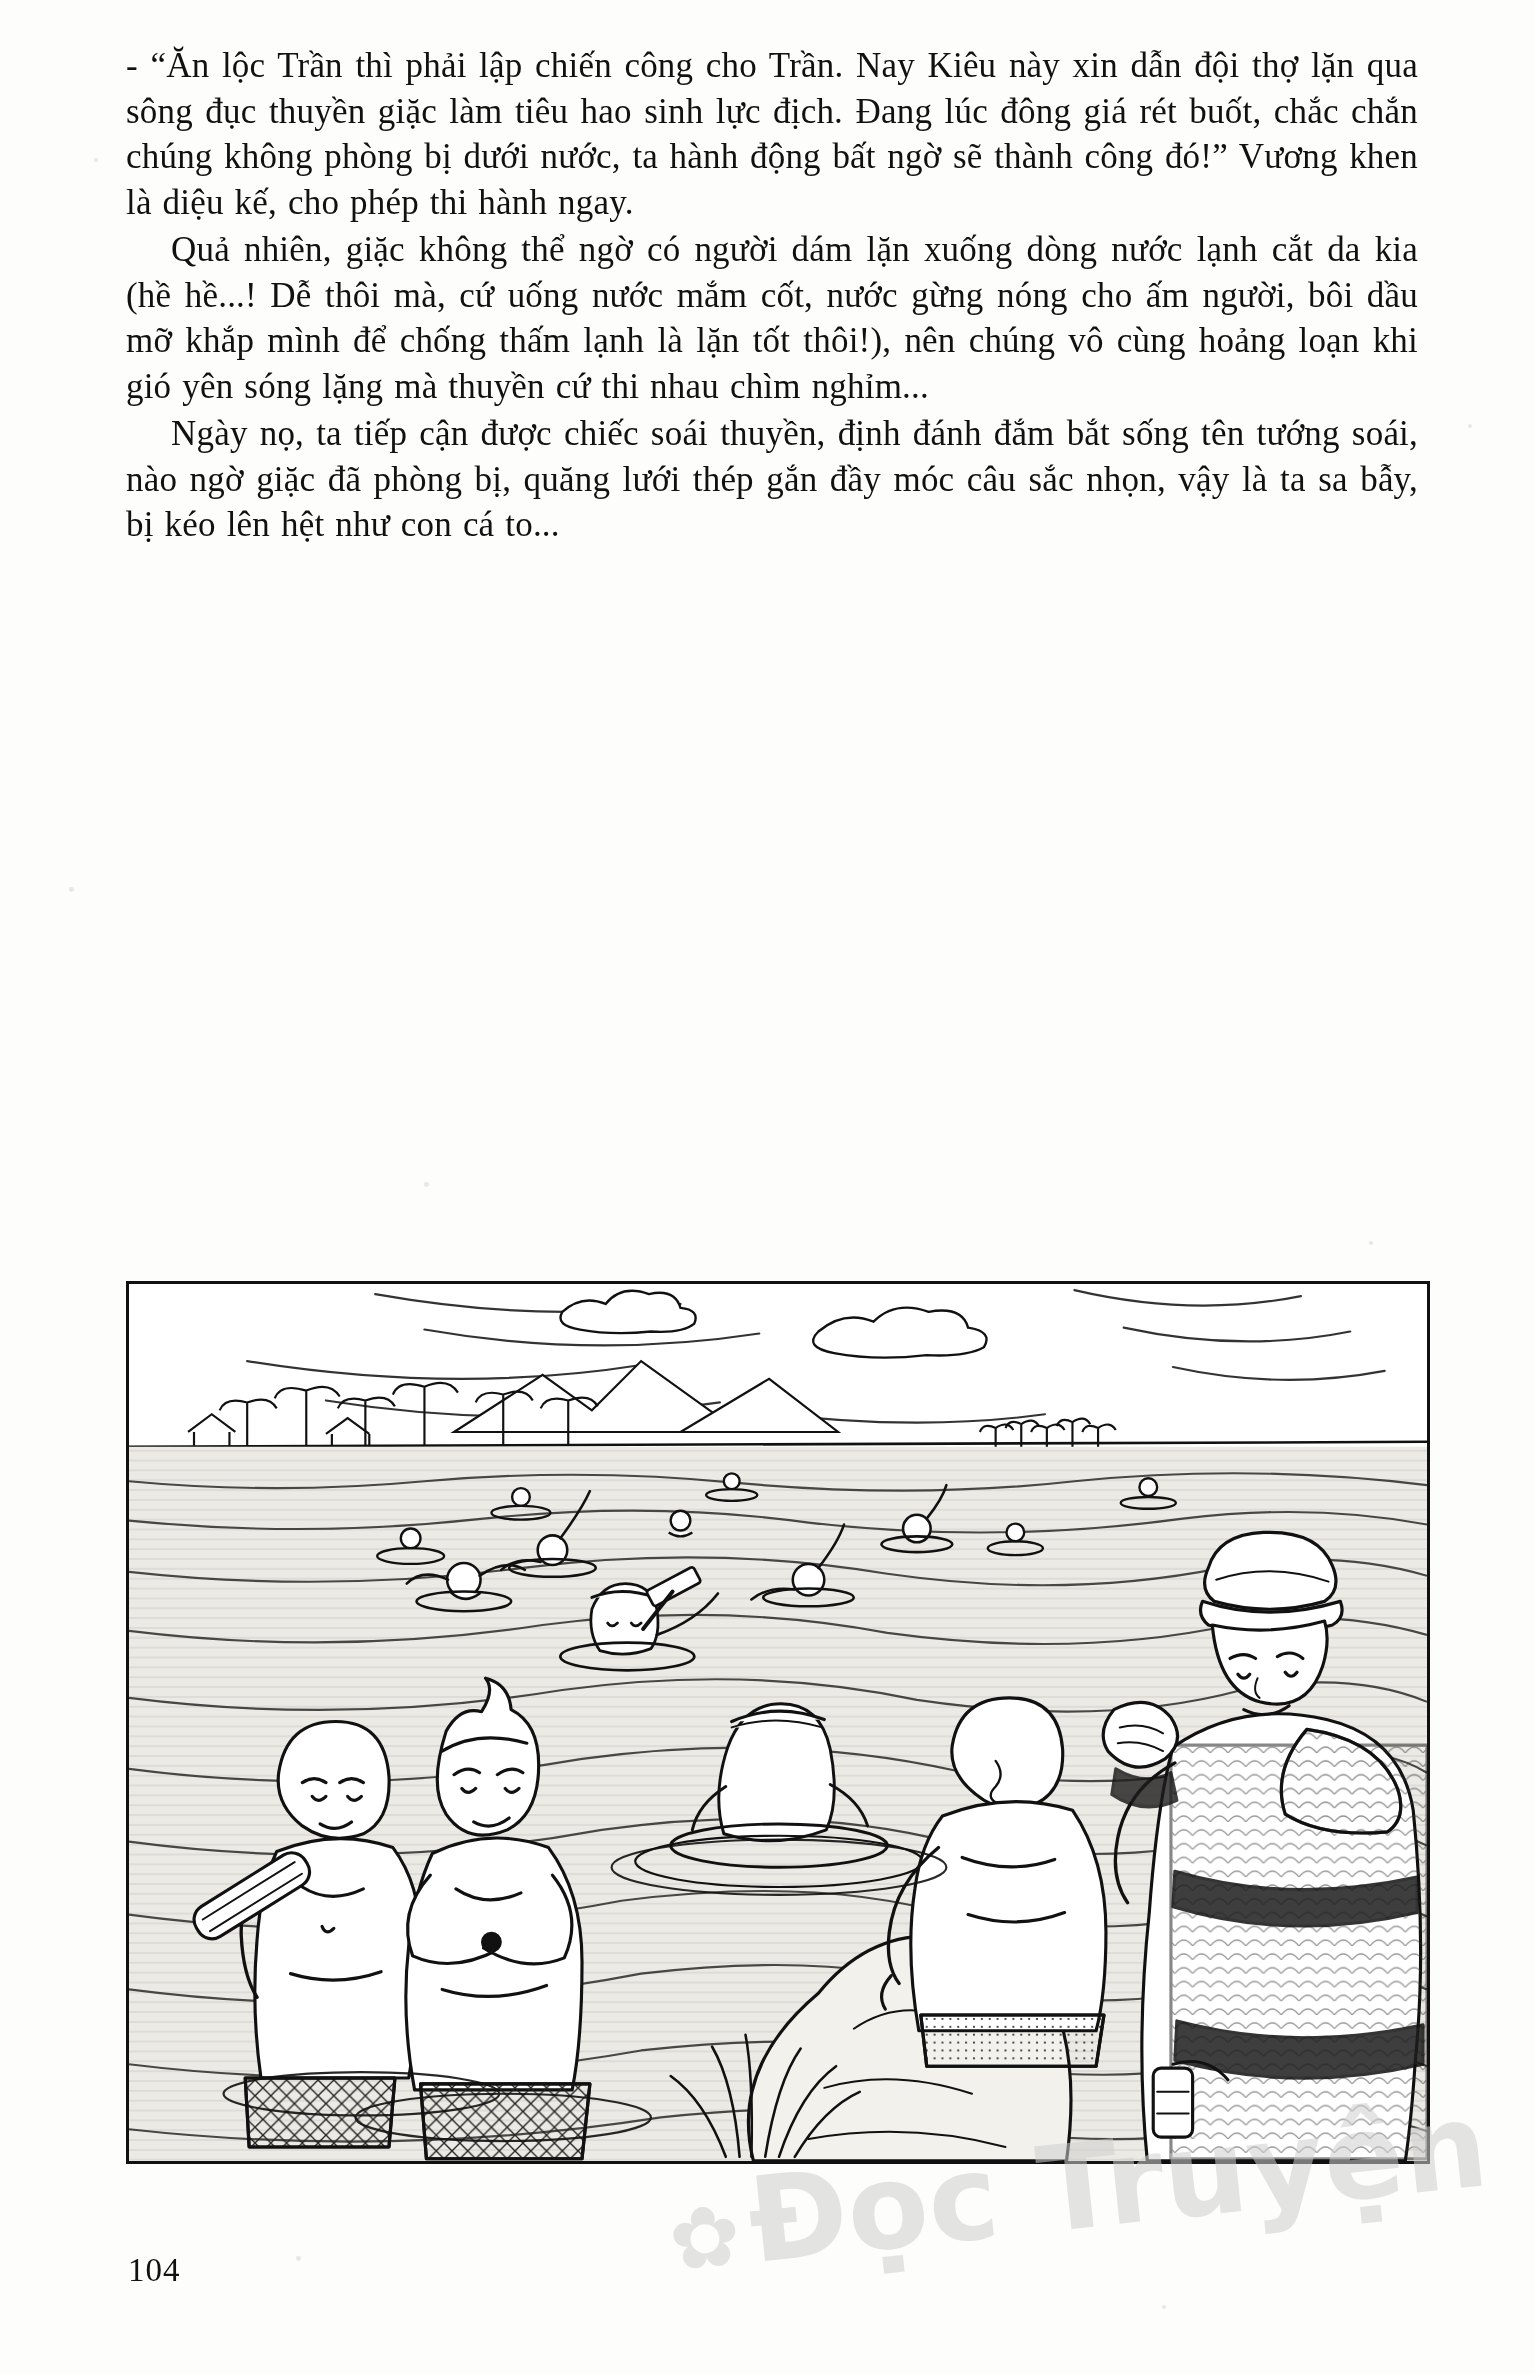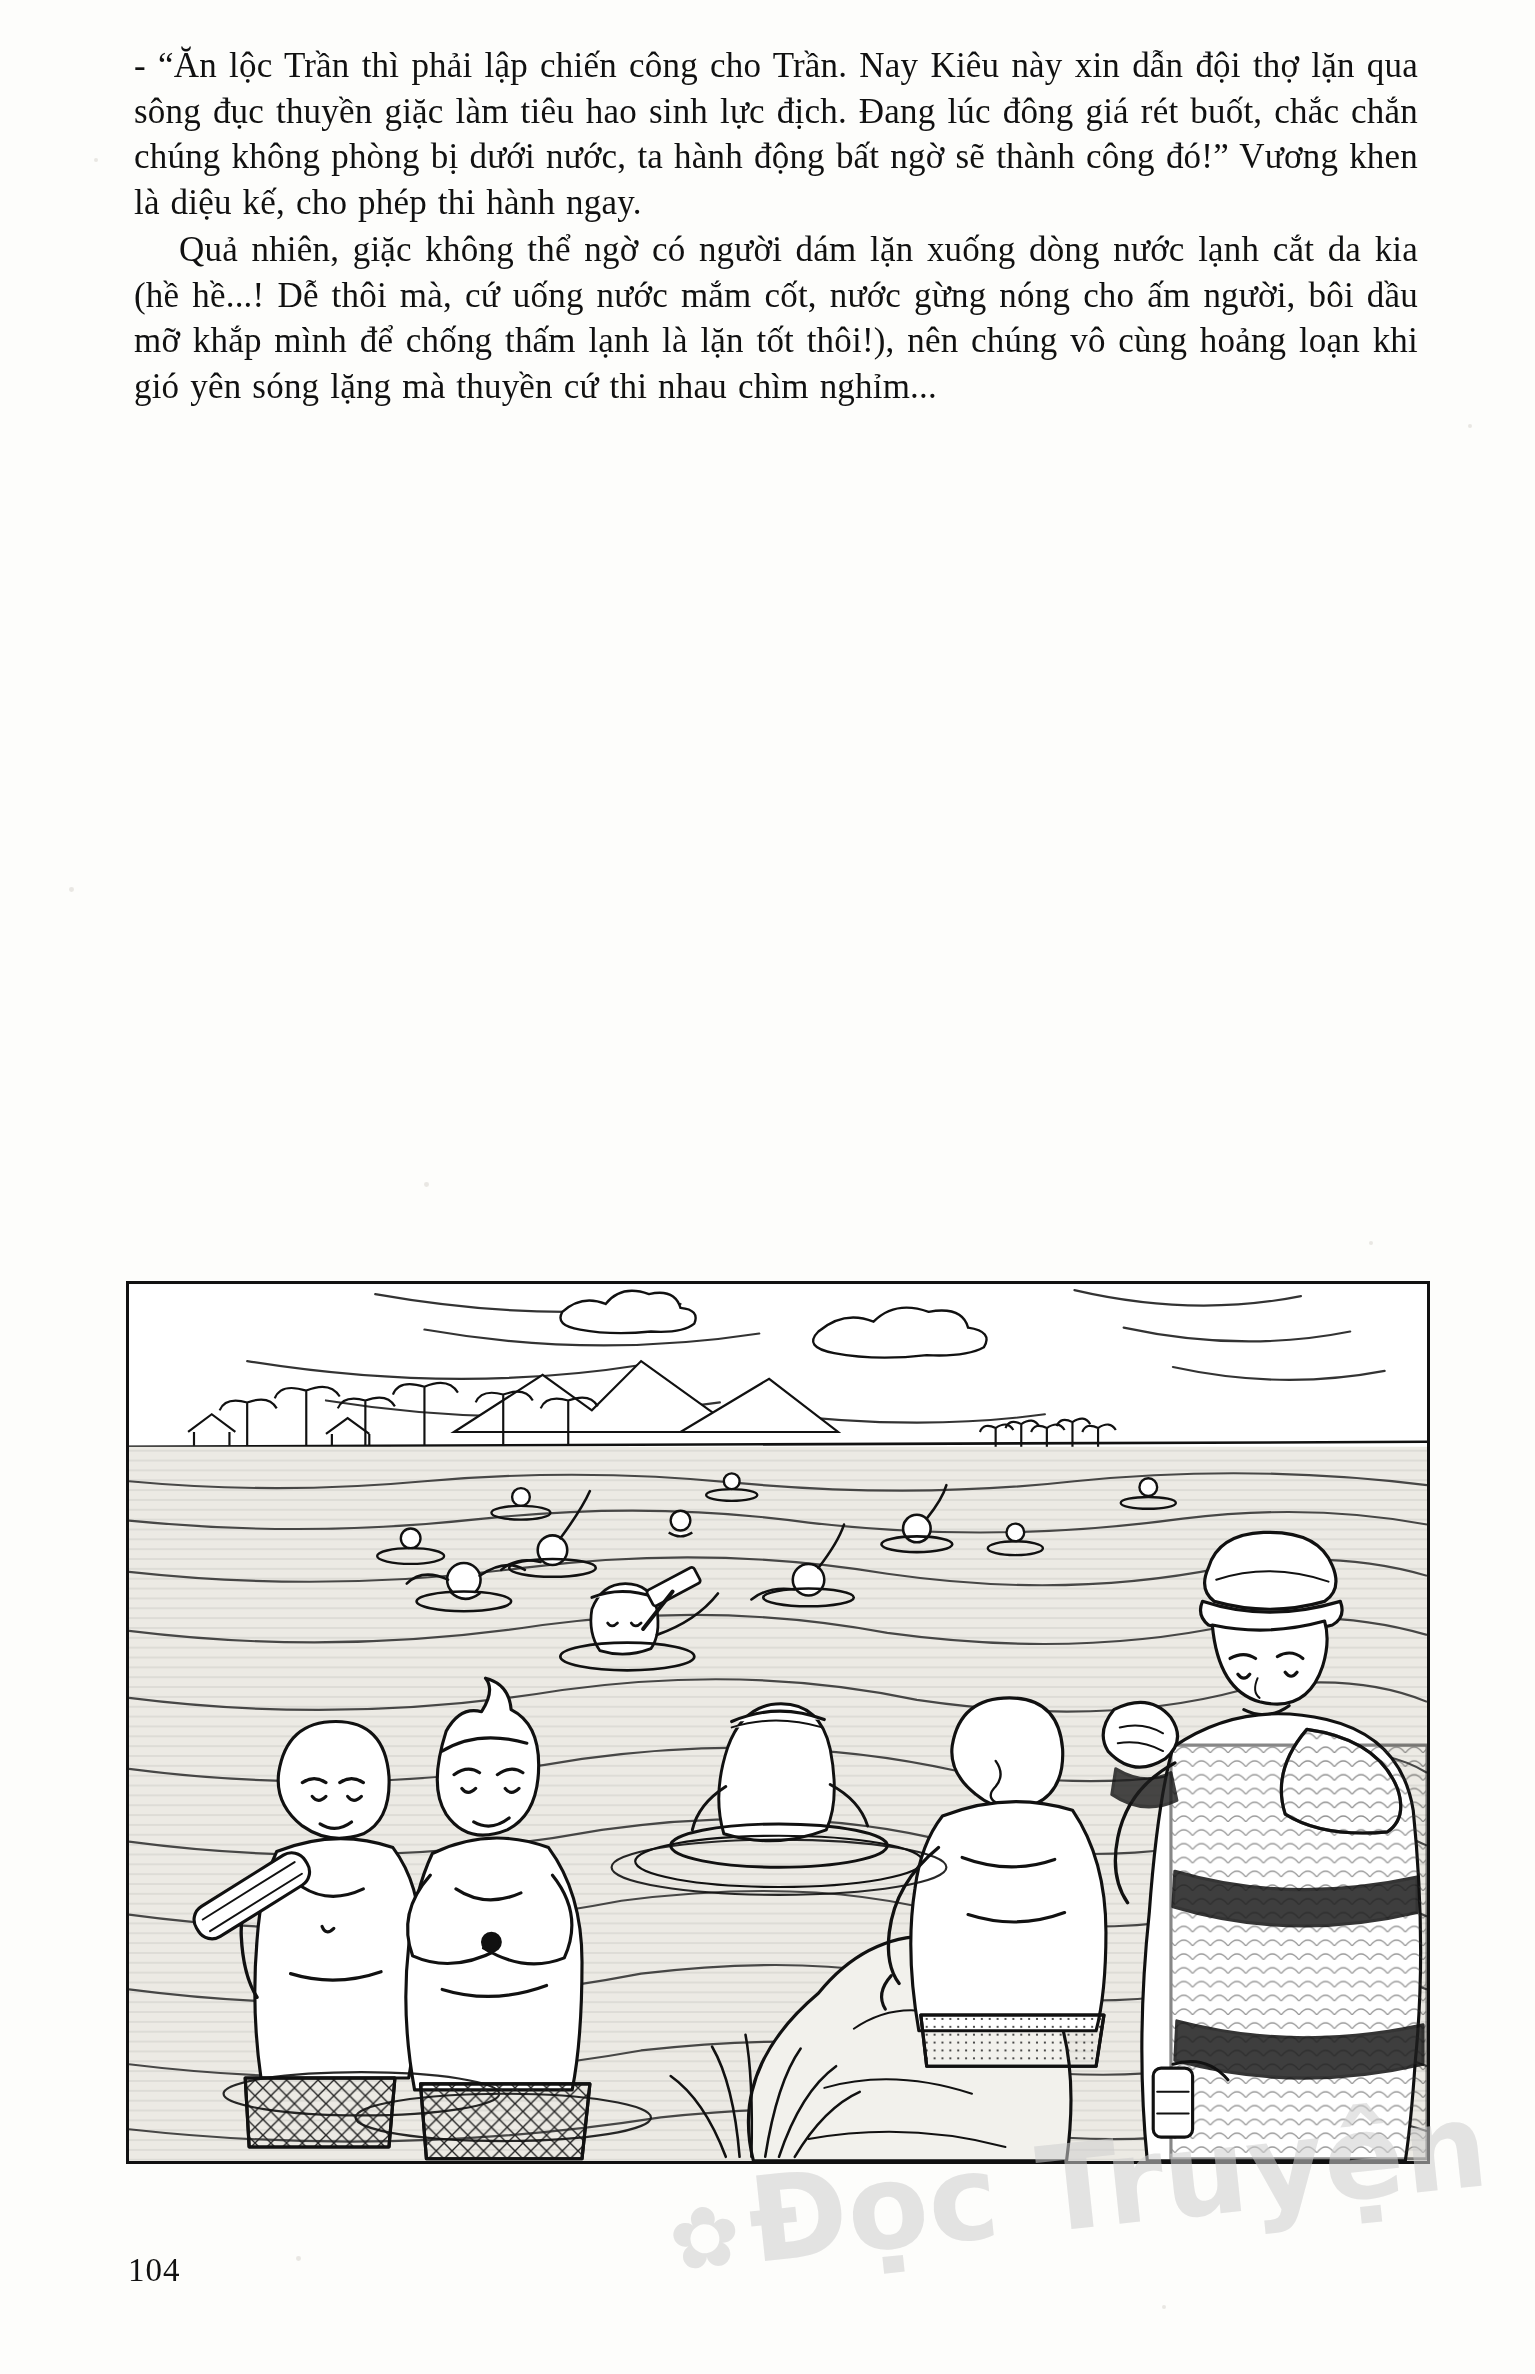--- a/index.html
+++ b/index.html
@@ -31,21 +31,21 @@
     position: absolute;
     left: 118px;
     top: 43px;
     width: 1300px;
   }
   .para {
     font-size: 35px;
     line-height: 1.30;
     text-align: justify;
     text-justify: inter-word;
-    margin: 0 0 2px 16px;
+    margin: 0 0 2px 8px;
     letter-spacing: 0.2px;
     word-spacing: 2px;
   }
   .para.indent {
     text-indent: 45px;
   }
   .illus-frame {
     position: absolute;
     left: 126px;
     top: 1281px;
@@ -91,20 +91,21 @@
   <div class="speck" style="left:69px;top:887px;width:4.9px;height:4.9px;"></div>
   <div class="speck" style="left:1468px;top:424px;width:3.9px;height:3.9px;"></div>
   <div class="speck" style="left:424px;top:1182px;width:4.9px;height:4.9px;"></div>
   <div class="speck" style="left:1369px;top:1241px;width:3.9px;height:3.9px;"></div>
   <div class="speck" style="left:296px;top:2256px;width:4.9px;height:4.9px;"></div>
   <div class="speck" style="left:1162px;top:2305px;width:3.9px;height:3.9px;"></div>
 
   <div class="text-block">
     <p class="para">- “Ăn lộc Trần thì phải lập chiến công cho Trần. Nay Kiêu này xin dẫn đội thợ lặn qua sông đục thuyền giặc làm tiêu hao sinh lực địch. Đang lúc đông giá rét buốt, chắc chắn chúng không phòng bị dưới nước, ta hành động bất ngờ sẽ thành công đó!” Vương khen là diệu kế, cho phép thi hành ngay.</p>
     <p class="para indent">Quả nhiên, giặc không thể ngờ có người dám lặn xuống dòng nước lạnh cắt da kia (hề hề...! Dễ thôi mà, cứ uống nước mắm cốt, nước gừng nóng cho ấm người, bôi dầu mỡ khắp mình để chống thấm lạnh là lặn tốt thôi!), nên chúng vô cùng hoảng loạn khi gió yên sóng lặng mà thuyền cứ thi nhau chìm nghỉm...</p>
+    <p class="para indent">Ngày nọ, ta tiếp cận được chiếc soái thuyền, định đánh đắm bắt sống tên tướng soái, nào ngờ giặc đã phòng bị, quăng lưới thép gắn đầy móc câu sắc nhọn, vậy là ta sa bẫy, bị kéo lên hệt như con cá to...</p>
   </div>
 
   <div class="illus-frame">
     <svg class="scene" width="1298" height="877" viewBox="0 0 1318 890" xmlns="http://www.w3.org/2000/svg">
       <defs>
         <pattern id="waterHatch" width="10" height="10" patternUnits="userSpaceOnUse">
           <path d="M0 9 L10 9" stroke="#6f6f6f" stroke-width="0.7" opacity="0.35"></path>
         </pattern>
         <pattern id="dots" width="8" height="8" patternUnits="userSpaceOnUse">
           <circle cx="2" cy="2" r="1.1" fill="#222"></circle>

